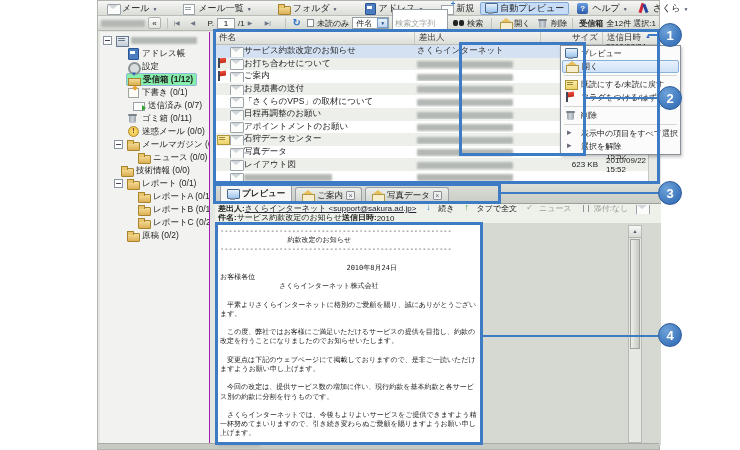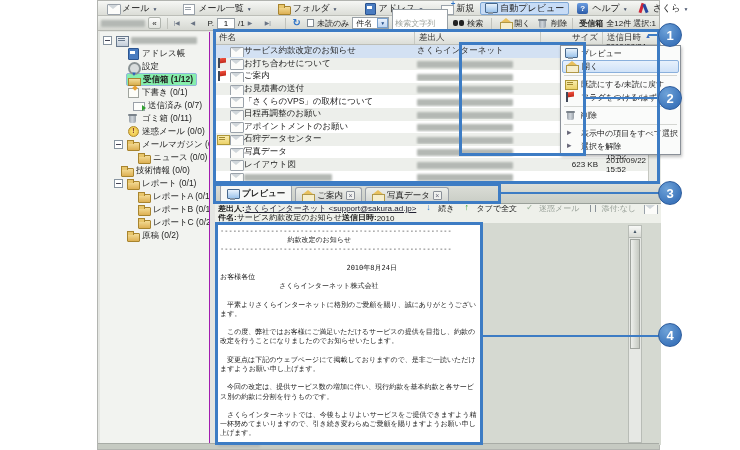--- a/index.html
+++ b/index.html
@@ -541,21 +541,21 @@
   </div>
 
   <div class="action">
     <span class="ic i-tabfull"></span>
     <span class="lbl">タブで全文</span>
 
   </div>
 
   <div class="action disabled">
     <span class="ic i-check"></span>
-    <span class="lbl">迷惑メール</span>
+    <span class="lbl">ニュース</span>
 
   </div>
 
   <div class="action disabled">
     <span class="ic i-clip"></span>
     <span class="lbl">添付:なし</span>
 
   </div>
 
   <div class="action">

